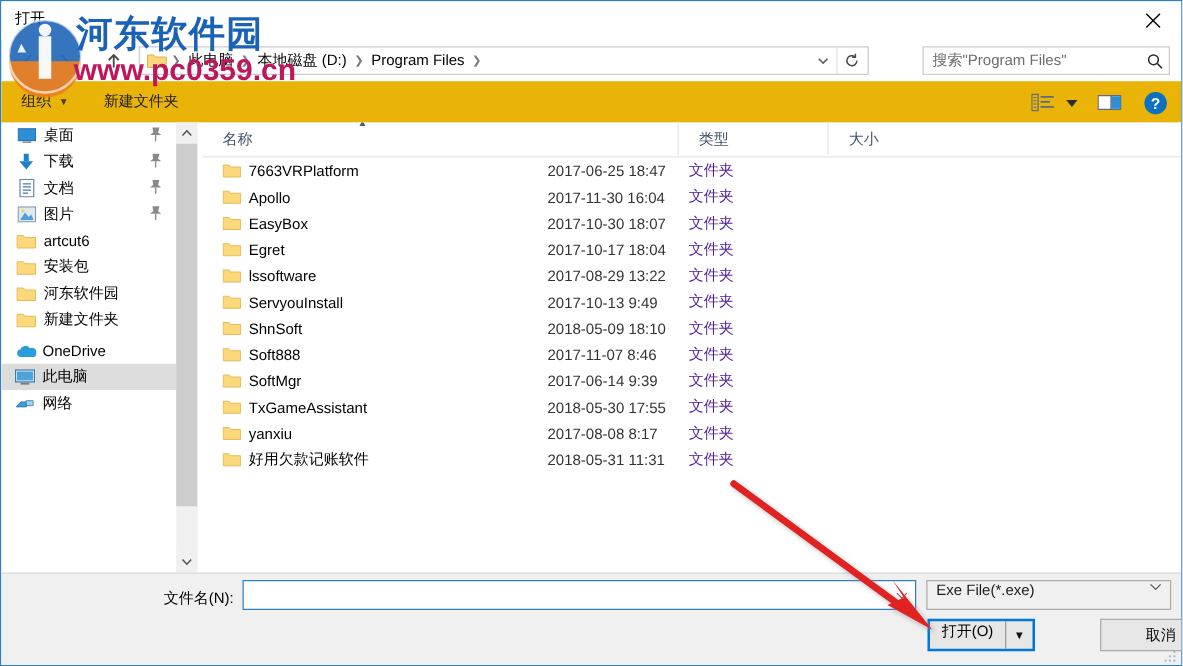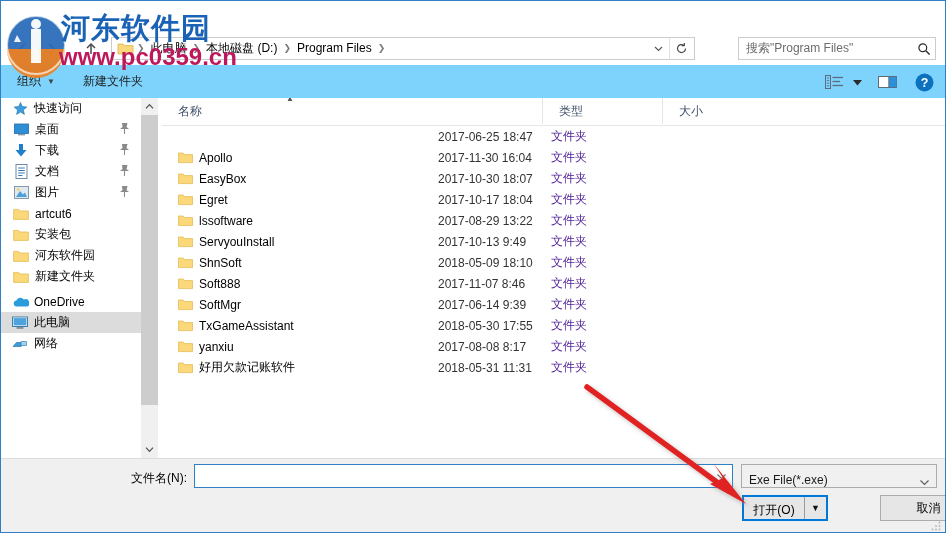--- a/index.html
+++ b/index.html
@@ -132,21 +132,21 @@
     display: flex; align-items: center; justify-content: center;
     color: #2b2b2b;
   }
 
   
   .cmdbar {
     position: absolute;
     left: 0; top: 64px;
     width: 100%;
     height: 33px;
-    background: #7dd3fc;
+    background: #eab308;
     border-bottom: 1px solid #dedede;
   }
   .cmd-item {
     position: absolute;
     top: 6px;
     height: 21px;
     display: flex; align-items: center;
     font-size: 12px;
     color: #1d1d1d;
     padding: 0 4px;
@@ -304,39 +304,39 @@
     display: flex; align-items: center; justify-content: center;
     color: #6d6d6d;
   }
   .filter-select {
     position: absolute;
     left: 740px; top: 463px;
     width: 196px; height: 24px;
     background: #f0f0f0;
     border: 1px solid #acacac;
     box-sizing: border-box;
-    display: flex; align-items: flex-end;
+    display: flex; align-items: flex-start;
     font-size: 12px;
     color: #1a1a1a;
   }
   .filter-select .ftxt { margin-left: 7px; }
   .filter-select .fcaret {
     position: absolute;
     right: 6px;
     color: #5c5c5c;
     display: flex; align-items: center;
   }
   .open-btn {
     position: absolute;
     left: 741px; top: 494px;
     width: 86px; height: 26px;
     border: 2px solid #0078d7;
     background: #e6e6e6;
     box-sizing: border-box;
-    display: flex; align-items: flex-end;
+    display: flex; align-items: flex-start;
   }
   .open-btn .lbl {
     flex: 1 1 auto;
     text-align: center;
     font-size: 12px;
     color: #000000;
   }
   .open-btn .split {
     width: 21px; height: 100%;
     border-left: 1px solid #9a9a9a;
@@ -394,20 +394,29 @@
     font-weight: bold;
     color: #be185d;
     white-space: nowrap;
   }
 </style>
 </head>
 <body>
 
 <div id="dialog">
 
+  <div class="titlebar">
+    <div class="titlebar-text">打开</div>
+    <div class="close-btn">
+      <svg width="13" height="13" viewBox="0 0 13 13">
+        <line x1="1" y1="1" x2="12" y2="12" stroke="#000" stroke-width="1.1"></line>
+        <line x1="12" y1="1" x2="1" y2="12" stroke="#000" stroke-width="1.1"></line>
+      </svg>
+    </div>
+  </div>
 
   <div class="navrow">
     <div class="nav-btn nav-back">
       <svg width="16" height="16" viewBox="0 0 16 16">
         <polyline points="10,3 5,8 10,13" fill="none" stroke="#9a9a9a" stroke-width="1.6"></polyline>
       </svg>
     </div>
     <div class="nav-btn nav-fwd">
       <svg width="16" height="16" viewBox="0 0 16 16">
         <polyline points="6,3 11,8 6,13" fill="none" stroke="#9a9a9a" stroke-width="1.6"></polyline>
@@ -492,28 +501,20 @@
     <div class="cmd-right cmd-help">
       <svg width="19" height="19" viewBox="0 0 19 19">
         <circle cx="9.5" cy="9.5" r="9" fill="#0c72c0"></circle>
         <text x="9.5" y="14" font-family="Liberation Sans, sans-serif" font-size="12.5" font-weight="bold" fill="#ffffff" text-anchor="middle">?</text>
       </svg>
     </div>
   </div>
 
   <div class="sidebar">
 
-    <div class="side-item">
-      <span class="ico">
-        <svg width="15" height="15" viewBox="0 0 15 15">
-          <polygon points="7.5,1.5 9.3,5.6 13.8,6 10.4,9 11.4,13.4 7.5,11 3.6,13.4 4.6,9 1.2,6 5.7,5.6" fill="#3c9ee0" stroke="#1d6fa5" stroke-width="0.6"></polygon>
-        </svg>
-      </span>
-      <span>快速访问</span>
-    </div>
 
     <div class="side-item indent">
       <span class="ico">
         <svg width="15" height="13" viewBox="0 0 15 13">
           <rect x="0.5" y="1" width="14" height="9.5" fill="#2f8fd6" stroke="#1f6ea8" stroke-width="0.8"></rect>
           <rect x="4" y="11" width="7" height="1.4" fill="#8a9aa8"></rect>
         </svg>
       </span>
       <span>桌面</span>
       <span class="pin">
@@ -670,20 +671,28 @@
         <span>类型</span>
       </div>
       <div class="col-header" style="left:500px;width:80px;">
         <span>大小</span>
       </div>
     </div>
 
     <div class="rows">
 
       <div class="row">
+        <div class="cell cell-name">
+          <span class="fico">
+            <svg width="15" height="13" viewBox="0 0 15 13">
+                <path d="M0.5 2 L5.2 2 L6.5 3.6 L14.5 3.6 L14.5 11.6 L0.5 11.6 Z" fill="#fbd87a" stroke="#e5bb56" stroke-width="0.8"></path>
+              </svg>
+          </span>
+          <span class="nm">7663VRPlatform</span>
+        </div>
         <div class="cell cell-date">2017-06-25 18:47</div>
         <div class="cell cell-type">文件夹</div>
       </div>
 
       <div class="row">
         <div class="cell cell-name">
           <span class="fico">
             <svg width="15" height="13" viewBox="0 0 15 13">
                 <path d="M0.5 2 L5.2 2 L6.5 3.6 L14.5 3.6 L14.5 11.6 L0.5 11.6 Z" fill="#fbd87a" stroke="#e5bb56" stroke-width="0.8"></path>
               </svg>

